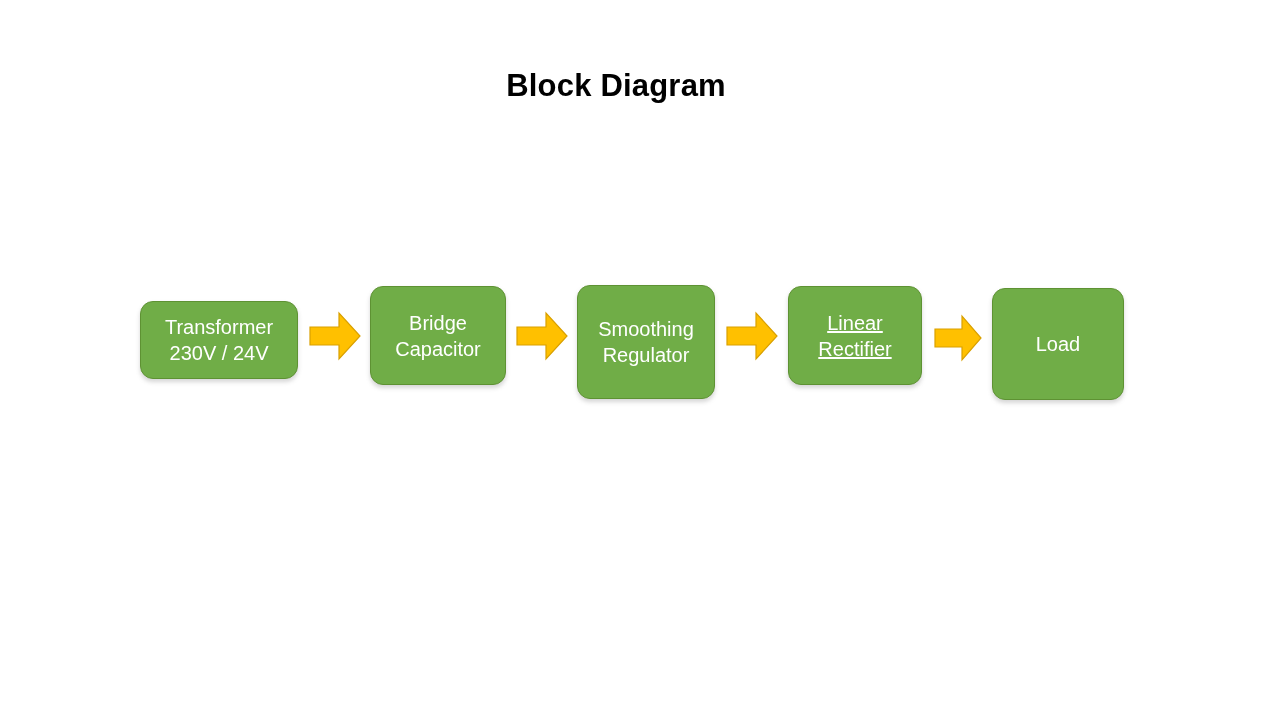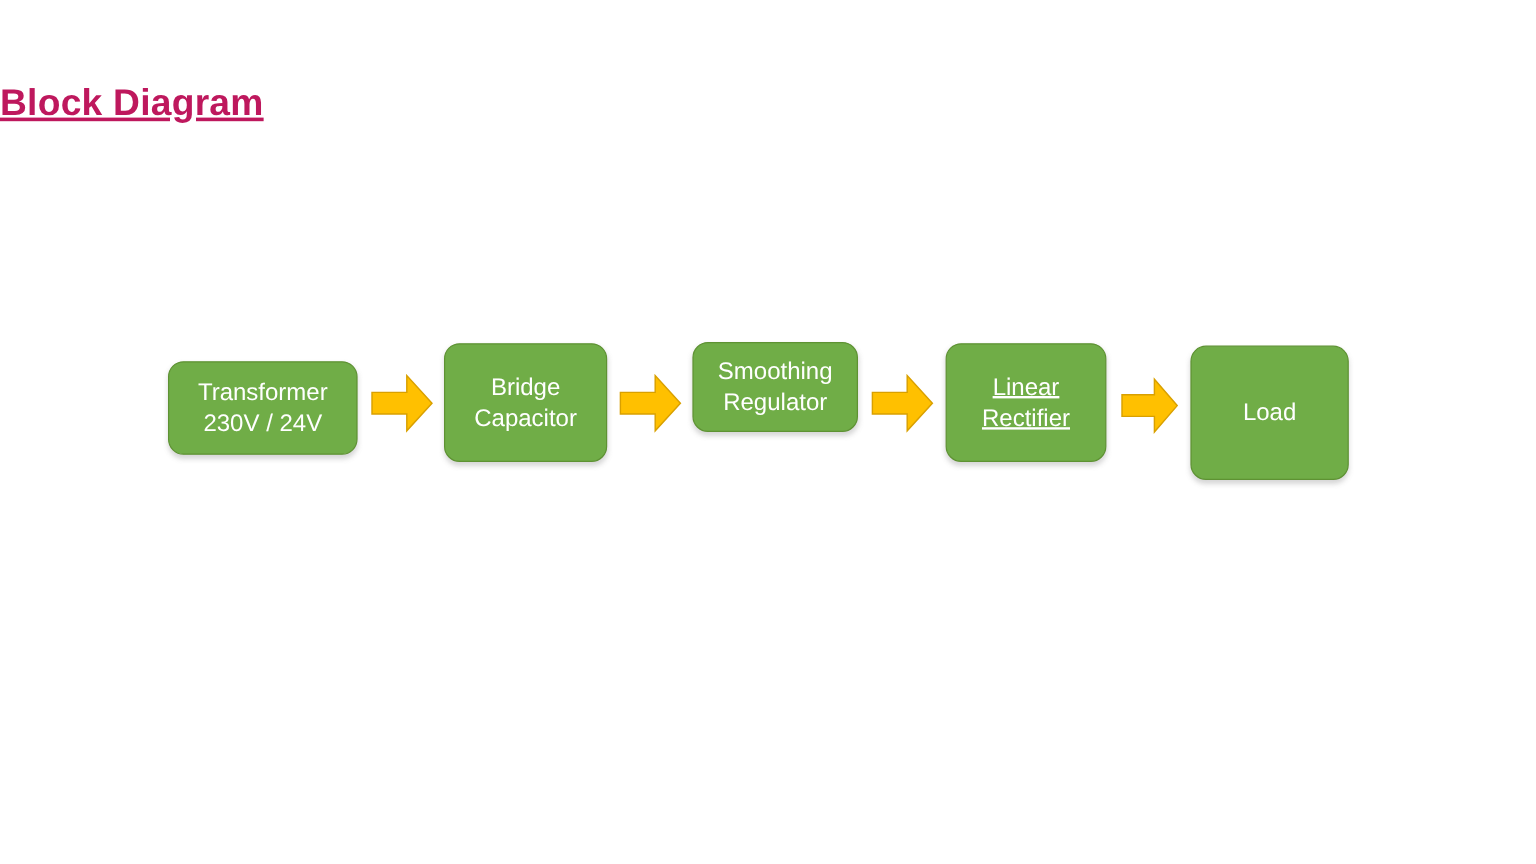--- a/index.html
+++ b/index.html
@@ -22,27 +22,27 @@
     inset: 0;
     background: #ffffff;
   }
 
   
   #diagram-title {
     position: absolute;
     left: 0;
     top: 66px;
     width: 1232px;
+    text-align: center;
     font-size: 31px;
     font-weight: bold;
-    color: #be185d;
+    color: #000000;
     letter-spacing: 0.2px;
     line-height: 40px;
     white-space: nowrap;
-    text-decoration: underline;
   }
 
   
   #flow-row {
     position: absolute;
     left: 0;
     top: 0;
     width: 1280px;
     height: 720px;
   }
@@ -65,21 +65,21 @@
     white-space: nowrap;
   }
 
   .block .line {
     display: block;
   }
 
   
   #block-transformer { left: 140px; top: 301px; width: 158px; height: 78px; }
   #block-rectifier   { left: 370px; top: 286px; width: 136px; height: 99px; }
-  #block-capacitor   { left: 577px; top: 285px; width: 138px; height: 75px; }
+  #block-capacitor   { left: 577px; top: 285px; width: 138px; height: 114px; }
   #block-regulator   { left: 788px; top: 286px; width: 134px; height: 99px; text-decoration: underline; }
   #block-load        { left: 992px; top: 288px; width: 132px; height: 112px; }
 
   
   .arrow {
     position: absolute;
     display: block;
   }
   #arrow-1 { left: 309px; top: 312px; width: 52px; height: 48px; }
   #arrow-2 { left: 516px; top: 312px; width: 52px; height: 48px; }

